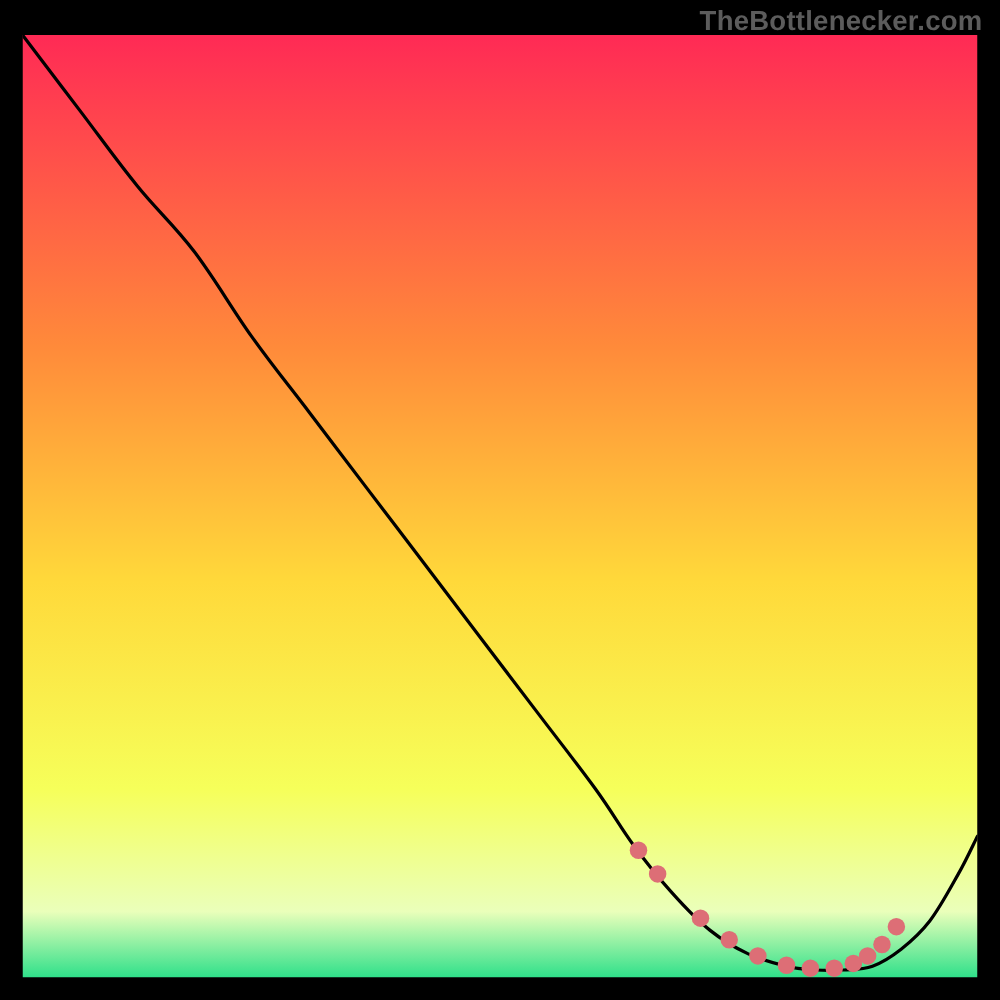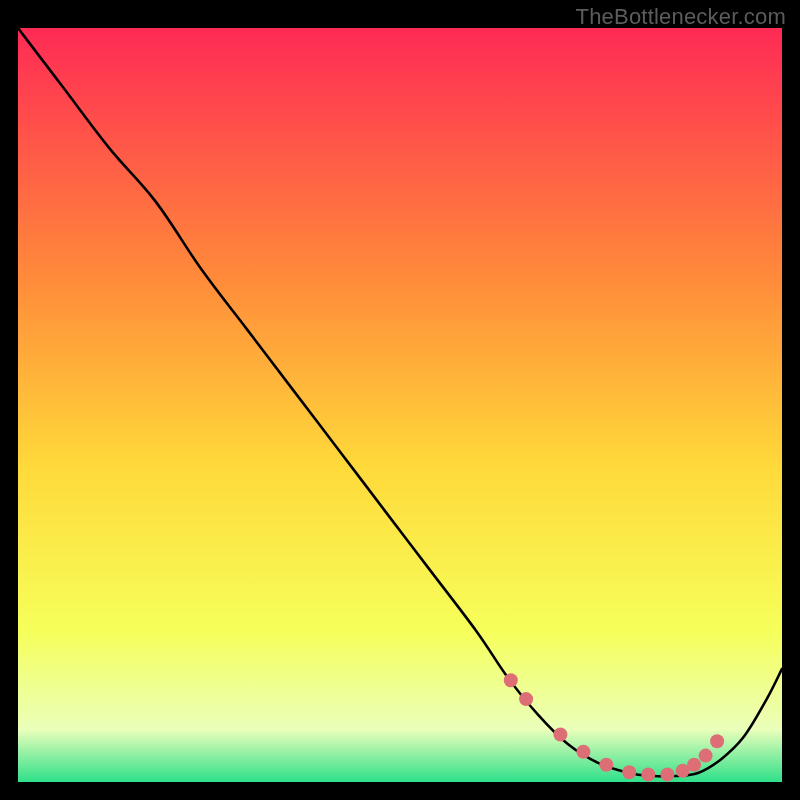--- a/index.html
+++ b/index.html
@@ -16,21 +16,21 @@
     width: 800px;
     height: 800px;
     background: #000;
   }
   .attribution {
     position: absolute;
     top: 4px;
     right: 14px;
     color: #5c5c5c;
     font-size: 22px;
-    font-weight: 400;
+    font-weight: 700;
     letter-spacing: 0.2px;
   }
   .plot {
     position: absolute;
     left: 18px;
     top: 28px;
     width: 764px;
     height: 754px;
   }
   svg { display: block; }

